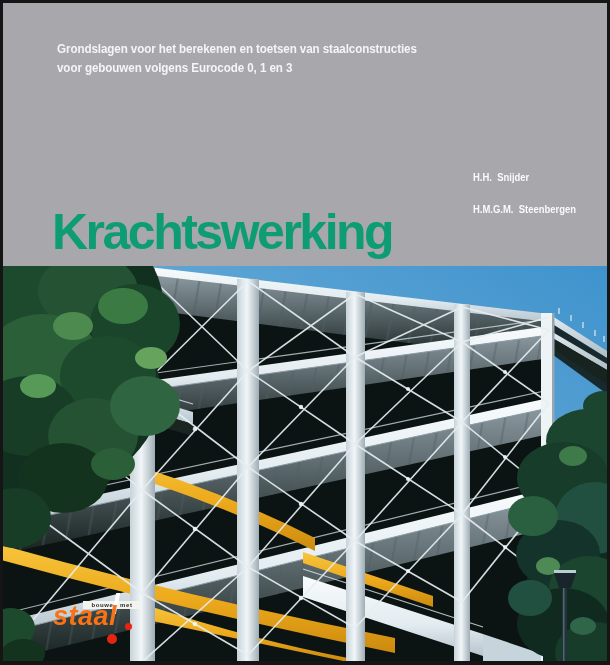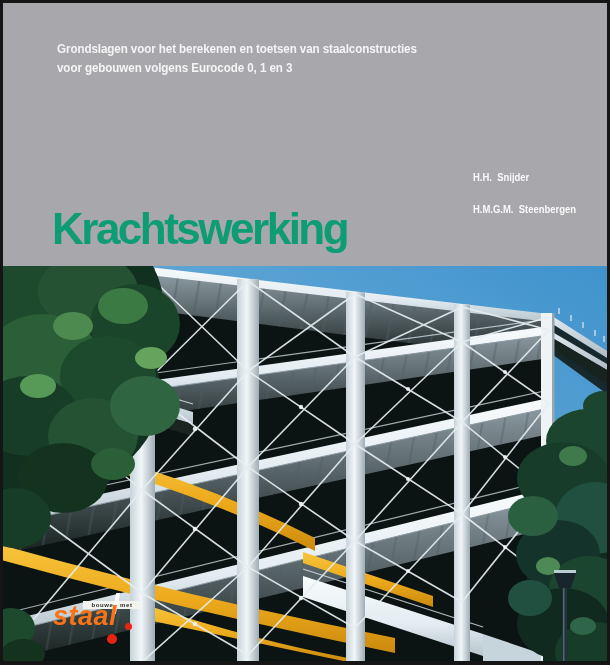--- a/index.html
+++ b/index.html
@@ -27,21 +27,21 @@
   }
   .authors{
     position:absolute;left:470px;top:156px;
     color:#fafafc;font-size:10.5px;font-weight:700;
     transform:scaleX(0.9);transform-origin:left top;
     white-space:nowrap;
   }
   .author{margin-bottom:20px;word-spacing:3px;}
   .book-title{
     position:absolute;left:49px;top:204px;
-    font-size:44px;font-weight:700;letter-spacing:-2.5px;
+    font-size:50px;font-weight:700;letter-spacing:-2.5px;
     line-height:1;color:#0e9c75;white-space:nowrap;
     z-index:3;
   }
   
   .photo-area{
     position:absolute;left:0;top:263px;width:604px;height:395px;
     z-index:1;overflow:hidden;background:#0b1412;
   }
   .photo-area svg{display:block;}
   

